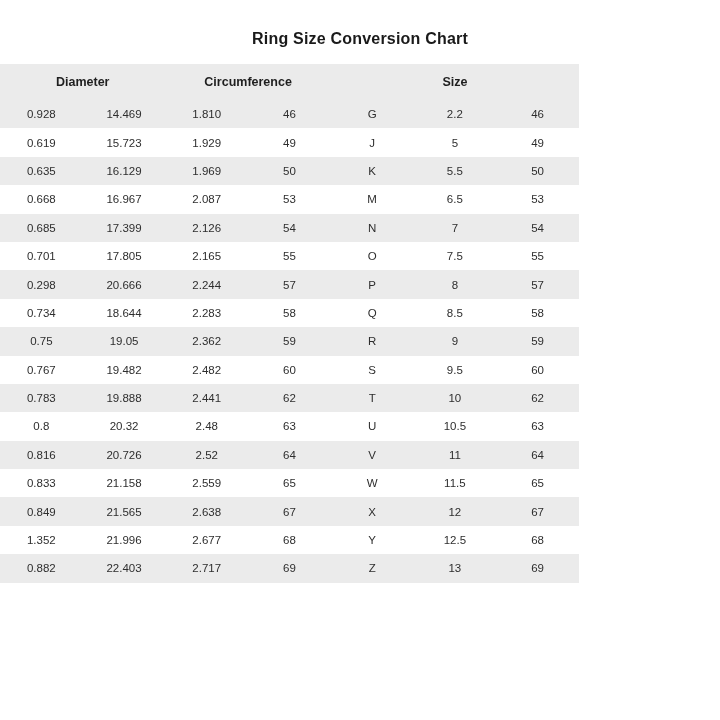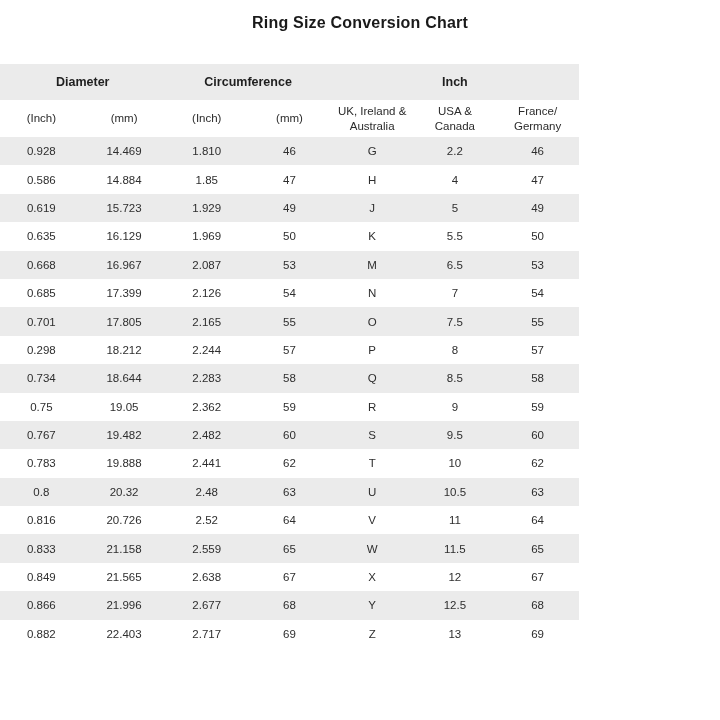--- a/index.html
+++ b/index.html
@@ -6,21 +6,21 @@
   html, body {
     width: 720px; height: 720px;
     background: var(--background, #ffffff);
     font-family: "Liberation Sans", sans-serif;
     color: var(--text, #333333);
     overflow: hidden;
   }
   .page { width: 720px; height: 720px; }
   .title {
     height: 64px;
-    padding-top: 14px;
+    padding-top: 30px;
     text-align: center;
     font-size: 16px;
     font-weight: bold;
     color: #1a1a1a;
     letter-spacing: 0.2px;
   }
   table.conv-table {
     width: 579px;
     border-collapse: collapse;
     table-layout: fixed;
@@ -58,52 +58,34 @@
 <body>
 
 <div class="page">
   <div class="title">Ring Size Conversion Chart</div>
 
   <table class="conv-table">
     <thead>
       <tr class="group-row">
         <th colspan="2">Diameter</th>
         <th colspan="2">Circumference</th>
-        <th colspan="3">Inch</th>
-      </tr>
-      <tr class="sub-row">
-        <th>(Inch)</th>
-        <th>(mm)</th>
-        <th>(Inch)</th>
-        <th>(mm)</th>
-        <th>UK, Ireland &amp; Australia</th>
-        <th>USA &amp; Canada</th>
-        <th>France/ Germany</th>
+        <th colspan="3">Size</th>
       </tr>
     </thead>
     <tbody id="table-body">
         <tr>
           <td>0.928</td>
           <td>14.469</td>
           <td>1.810</td>
           <td>46</td>
           <td>G</td>
           <td>2.2</td>
           <td>46</td>
         </tr>
         <tr>
-          <td>0.586</td>
-          <td>14.884</td>
-          <td>1.85</td>
-          <td>47</td>
-          <td>H</td>
-          <td>4</td>
-          <td>47</td>
-        </tr>
-        <tr>
           <td>0.619</td>
           <td>15.723</td>
           <td>1.929</td>
           <td>49</td>
           <td>J</td>
           <td>5</td>
           <td>49</td>
         </tr>
         <tr>
           <td>0.635</td>
@@ -136,21 +118,21 @@
           <td>0.701</td>
           <td>17.805</td>
           <td>2.165</td>
           <td>55</td>
           <td>O</td>
           <td>7.5</td>
           <td>55</td>
         </tr>
         <tr>
           <td>0.298</td>
-          <td>18.212</td>
+          <td>20.666</td>
           <td>2.244</td>
           <td>57</td>
           <td>P</td>
           <td>8</td>
           <td>57</td>
         </tr>
         <tr>
           <td>0.734</td>
           <td>18.644</td>
           <td>2.283</td>
@@ -216,21 +198,21 @@
         <tr>
           <td>0.849</td>
           <td>21.565</td>
           <td>2.638</td>
           <td>67</td>
           <td>X</td>
           <td>12</td>
           <td>67</td>
         </tr>
         <tr>
-          <td>0.866</td>
+          <td>1.352</td>
           <td>21.996</td>
           <td>2.677</td>
           <td>68</td>
           <td>Y</td>
           <td>12.5</td>
           <td>68</td>
         </tr>
         <tr>
           <td>0.882</td>
           <td>22.403</td>

